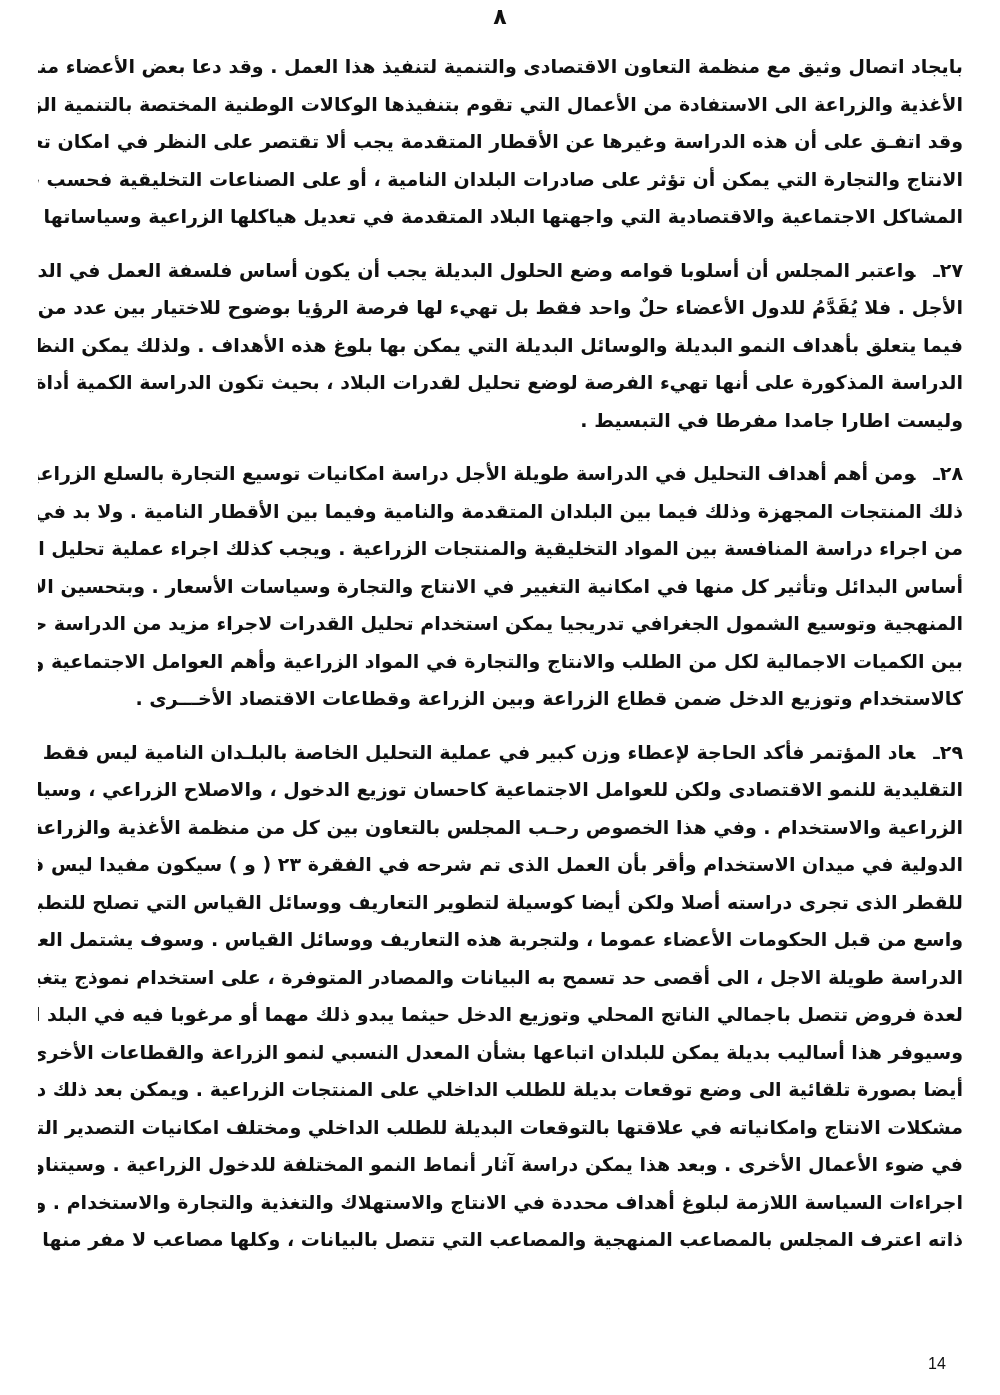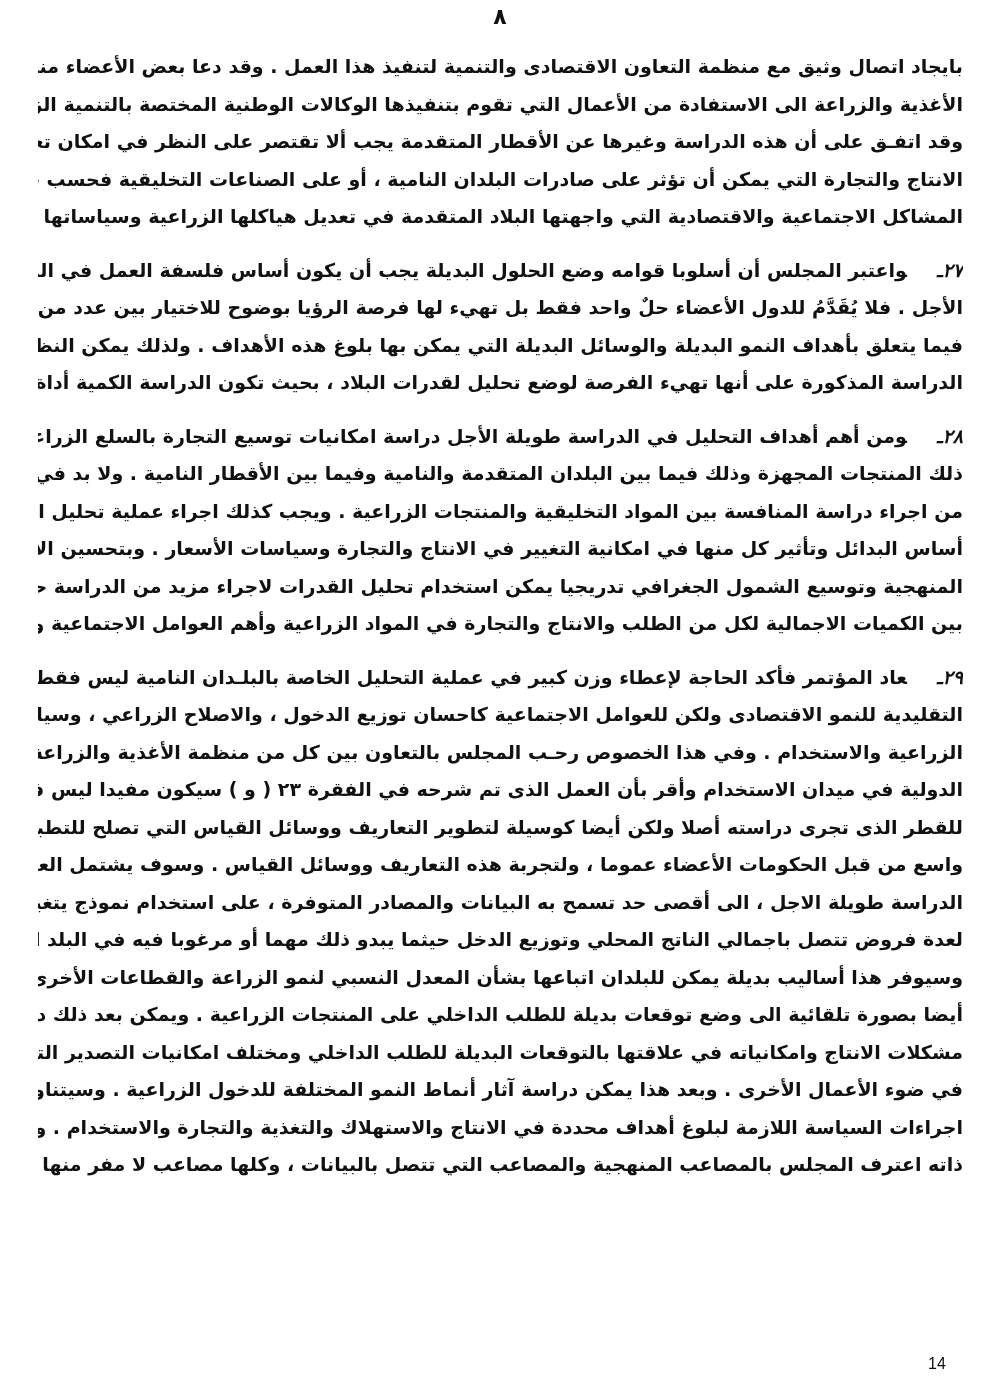--- a/index.html
+++ b/index.html
@@ -19,21 +19,21 @@
     position: absolute; left: 38px; top: 48px; width: 925px;
     direction: rtl; text-align: justify; text-align-last: right;
   }
   .para { margin: 0 0 16px 0; }
   .line {
     display: block; direction: rtl; text-align: justify; text-align-last: justify;
     font-size: 19px; font-weight: bold; line-height: 37.5px; height: 37.5px;
     white-space: nowrap; overflow: hidden;
   }
   .line.last { text-align-last: right; }
-  .num { margin-left: 30px; font-style: italic; }
+  .num { margin-left: 18px; }
 </style>
 </head>
 <body>
 
 <div class="page-number-top">٨</div>
 
 <div class="body-text">
 
   <div class="para">
     <span class="line">بايجاد اتصال وثيق مع منظمة التعاون الاقتصادى والتنمية لتنفيذ هذا العمل . وقد دعا بعض الأعضاء منظمـــة</span>
@@ -41,29 +41,31 @@
     <span class="line">وقد اتفـق على أن هذه الدراسة وغيرها عن الأقطار المتقدمة يجب ألا تقتصر على النظر في امكان تعديل سياسـات</span>
     <span class="line">الانتاج والتجارة التي يمكن أن تؤثر على صادرات البلدان النامية ، أو على الصناعات التخليقية فحسب ، ولكن أيضـا</span>
     <span class="line last">المشاكل الاجتماعية والاقتصادية التي واجهتها البلاد المتقدمة في تعديل هياكلها الزراعية وسياساتها .</span>
   </div>
 
   <div class="para">
     <span class="line"><span class="num">٢٧ـ</span><span>واعتبر المجلس أن أسلوبا قوامه وضع الحلول البديلة يجب أن يكون أساس فلسفة العمل في الدراسة طويلـة</span></span>
     <span class="line">الأجل . فلا يُقَدَّمُ للدول الأعضاء حلٌ واحد فقط بل تهيء لها فرصة الرؤيا بوضوح للاختيار بين عدد من السياسات</span>
     <span class="line">فيما يتعلق بأهداف النمو البديلة والوسائل البديلة التي يمكن بها بلوغ هذه الأهداف . ولذلك يمكن النظر الـــى</span>
     <span class="line">الدراسة المذكورة على أنها تهيء الفرصة لوضع تحليل لقدرات البلاد ، بحيث تكون الدراسة الكمية أداة للتفكـــير</span>
+    <span class="line last">وليست اطارا جامدا مفرطا في التبسيط .</span>
   </div>
 
   <div class="para">
     <span class="line"><span class="num">٢٨ـ</span><span>ومن أهم أهداف التحليل في الدراسة طويلة الأجل دراسة امكانيات توسيع التجارة بالسلع الزراعية بما في</span></span>
     <span class="line">ذلك المنتجات المجهزة وذلك فيما بين البلدان المتقدمة والنامية وفيما بين الأقطار النامية . ولا بد في هذا العمـل</span>
     <span class="line">من اجراء دراسة المنافسة بين المواد التخليقية والمنتجات الزراعية . ويجب كذلك اجراء عملية تحليل التجارة علـــى</span>
     <span class="line">أساس البدائل وتأثير كل منها في امكانية التغيير في الانتاج والتجارة وسياسات الأسعار . وبتحسين الأساليـــب</span>
     <span class="line">المنهجية وتوسيع الشمول الجغرافي تدريجيا يمكن استخدام تحليل القدرات لاجراء مزيد من الدراسة حول العلاقة</span>
     <span class="line">بين الكميات الاجمالية لكل من الطلب والانتاج والتجارة في المواد الزراعية وأهم العوامل الاجتماعية والاقتصاديـــة</span>
+    <span class="line last">كالاستخدام وتوزيع الدخل ضمن قطاع الزراعة وبين الزراعة وقطاعات الاقتصاد الأخـــرى .</span>
   </div>
 
   <div class="para">
     <span class="line"><span class="num">٢٩ـ</span><span>عاد المؤتمر فأكد الحاجة لإعطاء وزن كبير في عملية التحليل الخاصة بالبلـدان النامية ليس فقط للتدابـــير</span></span>
     <span class="line">التقليدية للنمو الاقتصادى ولكن للعوامل الاجتماعية كاحسان توزيع الدخول ، والاصلاح الزراعي ، وسياسات الضرائب</span>
     <span class="line">الزراعية والاستخدام . وفي هذا الخصوص رحـب المجلس بالتعاون بين كل من منظمة الأغذية والزراعة ومنظمة العمل</span>
     <span class="line">الدولية في ميدان الاستخدام وأقر بأن العمل الذى تم شرحه في الفقرة ٢٣ ( و ) سيكون مفيدا ليس فقط بالنسبـــة</span>
     <span class="line">للقطر الذى تجرى دراسته أصلا ولكن أيضا كوسيلة لتطوير التعاريف ووسائل القياس التي تصلح للتطبيق على نحـــو</span>
     <span class="line">واسع من قبل الحكومات الأعضاء عموما ، ولتجربة هذه التعاريف ووسائل القياس . وسوف يشتمل العمل المقترح بموجب</span>
     <span class="line">الدراسة طويلة الاجل ، الى أقصى حد تسمح به البيانات والمصادر المتوفرة ، على استخدام نموذج يتغير تبعـــا</span>

